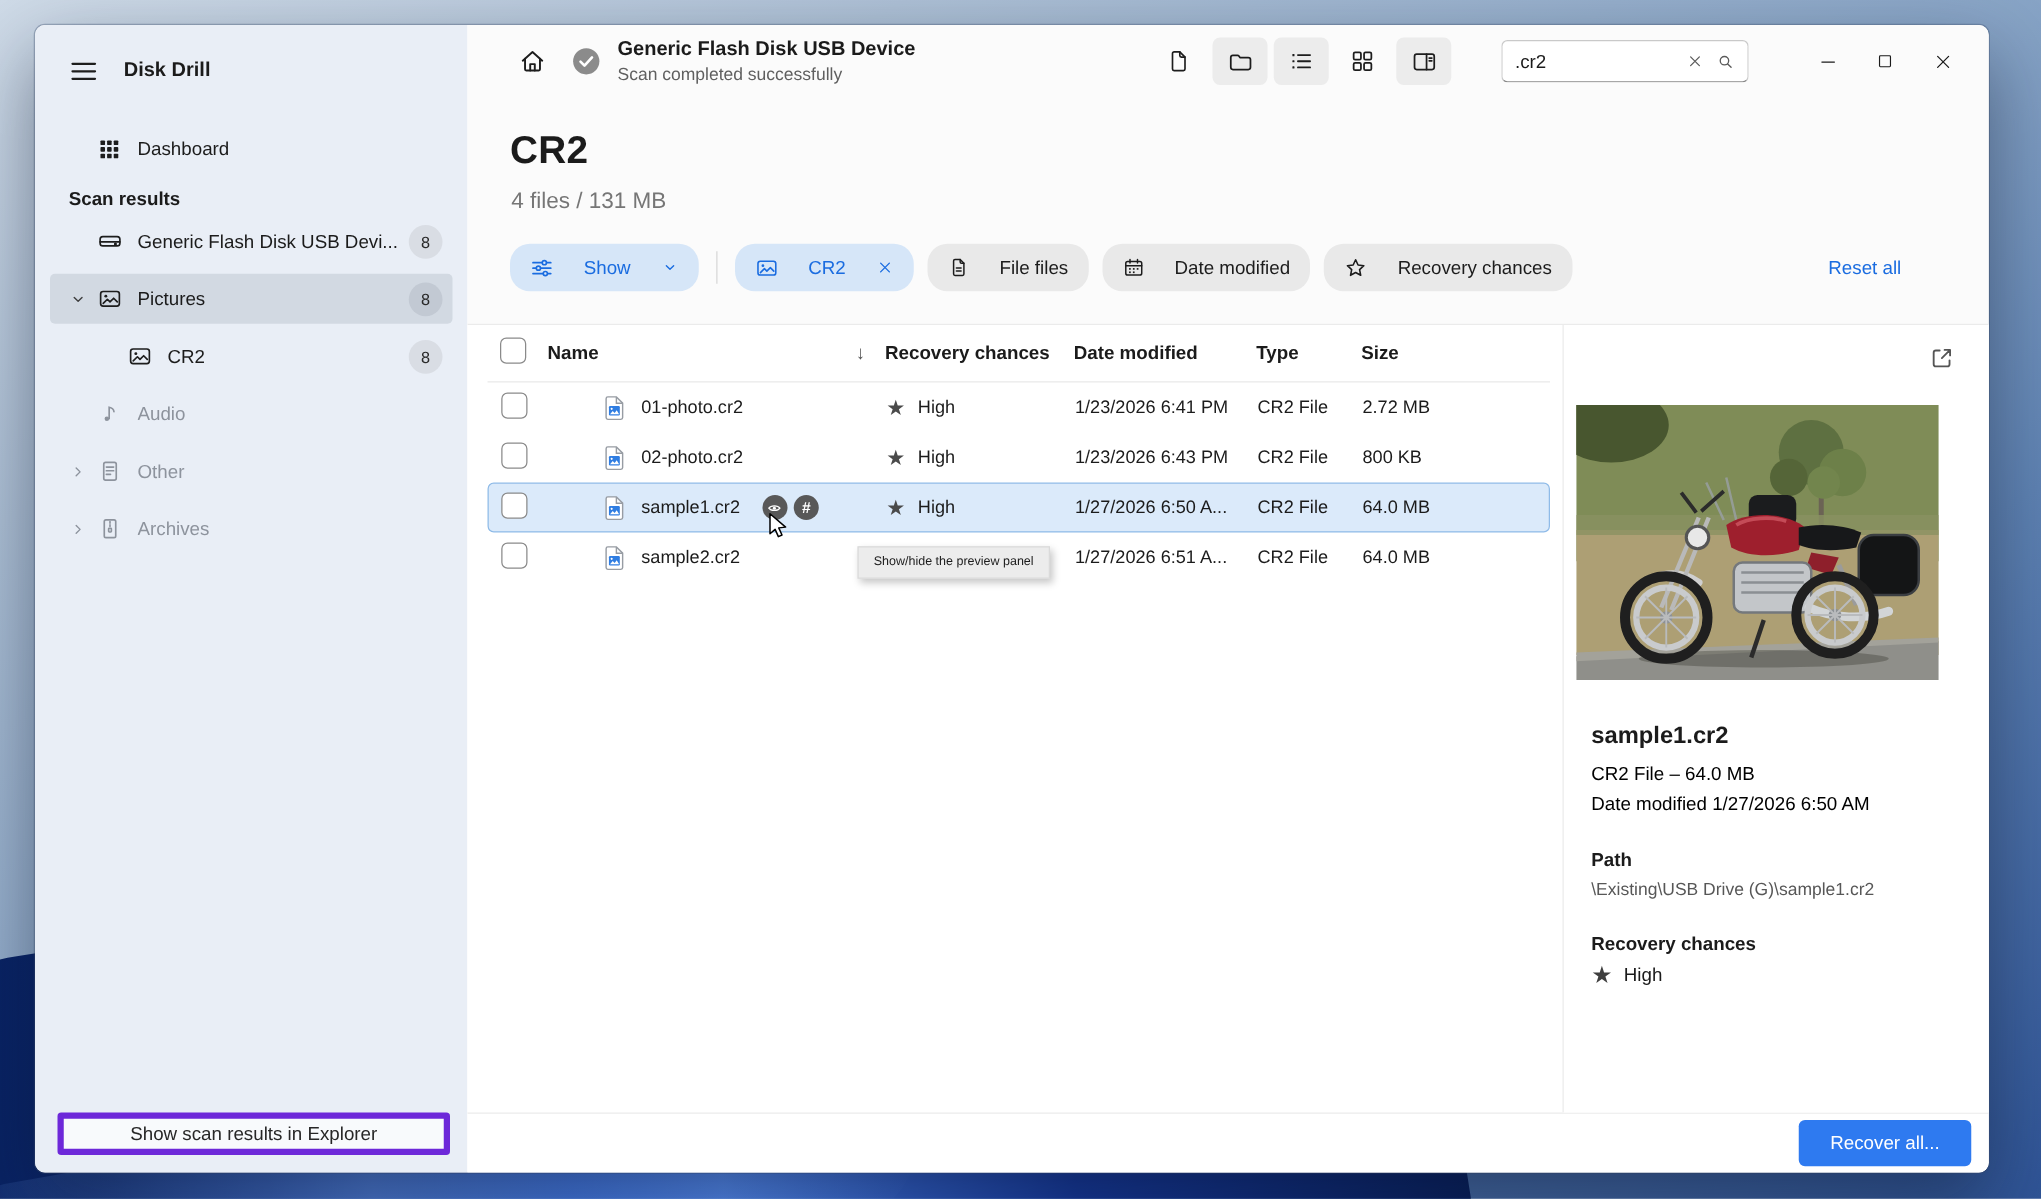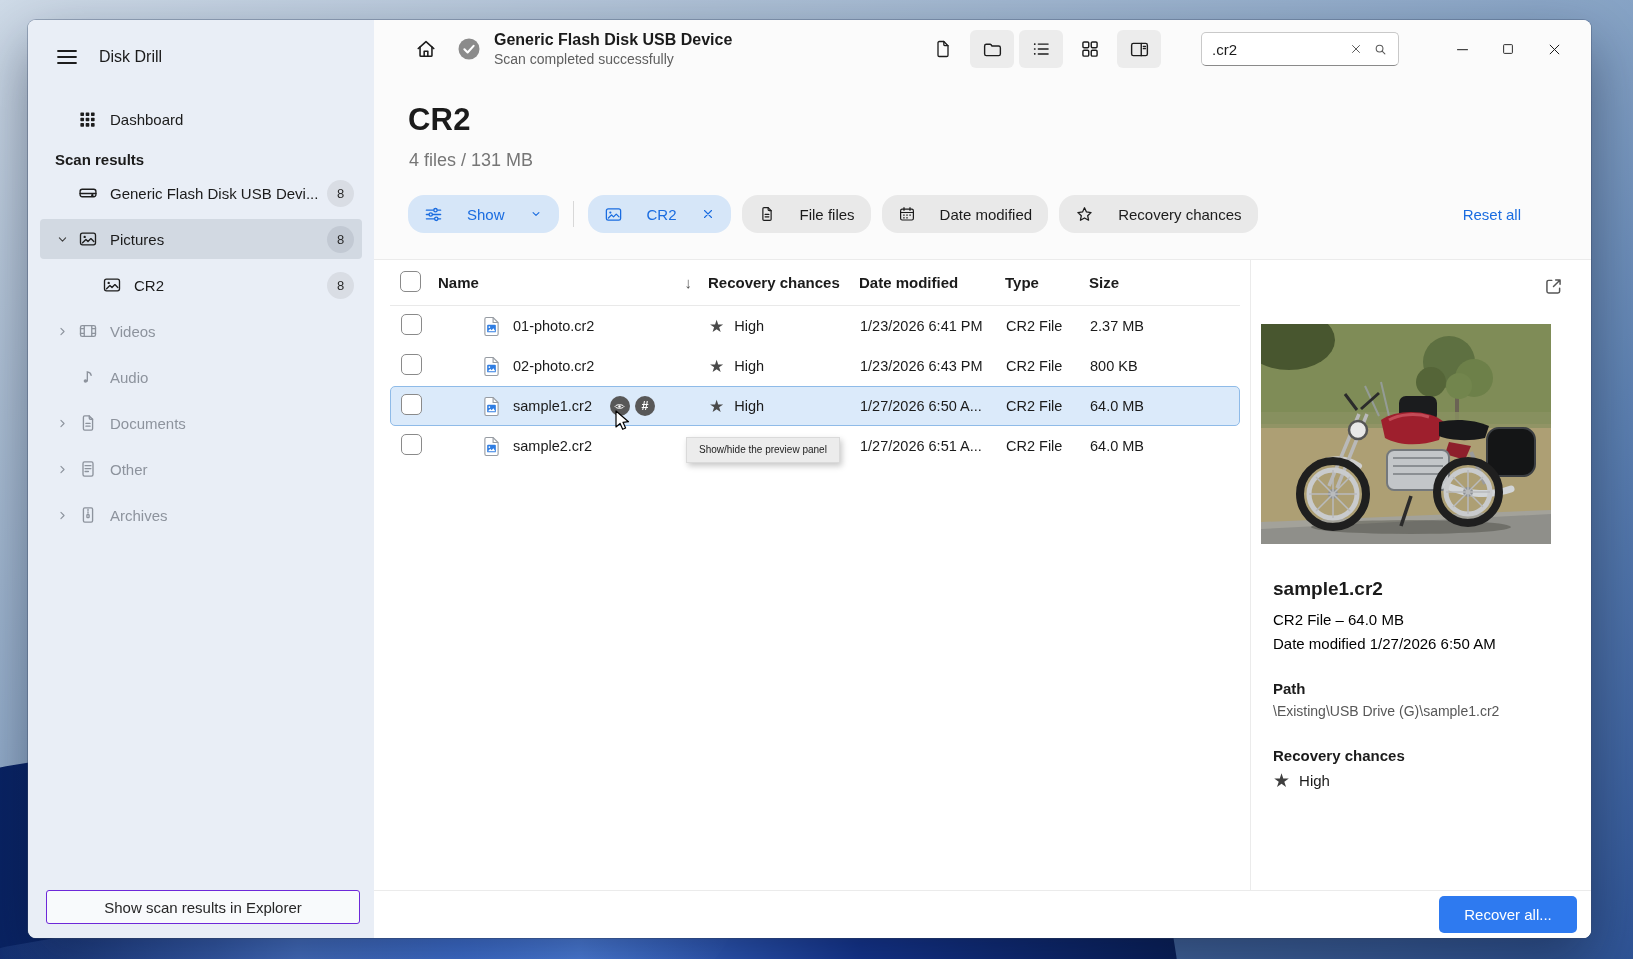--- a/index.html
+++ b/index.html
@@ -12,37 +12,37 @@
 .ribbon2{position:absolute;left:-60px;bottom:-80px;width:800px;height:150px;
   background:linear-gradient(95deg,rgba(90,140,235,.0),rgba(120,170,250,.55) 45%,rgba(40,80,180,.0));
   transform:rotate(-10deg);border-radius:100px}
 
 .window{position:absolute;left:28px;top:20px;width:1563px;height:918px;background:#fff;border-radius:8px;
   display:flex;overflow:hidden;box-shadow:0 24px 60px rgba(8,18,40,.45),0 0 0 1px rgba(70,90,120,.38)}
 
 
 .sidebar{width:346px;flex:none;background:#e9eef6;display:flex;flex-direction:column;padding-top:21px}
 .sb-top{display:flex;align-items:center;gap:20px;padding-left:27px;height:32px;flex:none}
-.sb-title{font-size:16px;font-weight:400}
+.sb-title{font-size:16px;font-weight:700}
 .sb-dash{display:flex;align-items:center;height:40px;margin:26px 12px 0;border-radius:4px;font-size:15px}
 .sb-dash .sb-ic{margin-left:38px}
 .sb-section{margin:12px 0 2px 27px;font-weight:700;font-size:15px}
 .sb-item{display:flex;align-items:center;height:40px;margin:3px 12px;border-radius:4px;font-size:15px}
 .sb-chev{width:17px;margin-left:14px;display:flex;justify-content:center;color:#3f3f3f;flex:none}
 .sb-item.indent2 .sb-chev{width:41px}
 .sb-ic{width:20px;display:flex;color:#1d1d1d;flex:none;margin-left:7px}
 .sb-label{margin-left:12px;flex:1;white-space:nowrap;overflow:hidden}
 .sb-badge{width:27px;height:27px;border-radius:50%;background:#d9dde4;font-size:13px;display:flex;
   align-items:center;justify-content:center;margin-right:8px;color:#2a2a2a;flex:none}
 .sb-item.selected{background:#d2d9e2}
 .sb-item.selected .sb-badge{background:#c2c9d3}
 .sb-item.disabled{color:#8d939d}
 .sb-item.disabled .sb-ic,.sb-item.disabled .sb-chev{color:#8d939d}
 .sb-footer{margin-top:auto;padding:0 14px 14px 18px}
-.sb-footer-btn{display:block;width:100%;height:34px;background:#f8fafc;border:1px solid #6d28d9;border-radius:3px;
+.sb-footer-btn{display:block;width:100%;height:34px;background:#f8fafc;border:5px solid #6d28d9;border-radius:3px;
   font-size:15px;color:#272727;font-family:inherit}
 
 
 .main{flex:1;display:flex;flex-direction:column;background:#fbfbfb;min-width:0}
 .topbar{height:58px;flex:none;display:flex;align-items:center;padding:0 14px 0 34px}
 .icon-btn{display:flex;align-items:center;justify-content:center;border-radius:6px;color:#1d1d1d}
 .home-btn{width:36px;height:36px}
 .scan-status{margin-left:13px;display:flex}
 .dev-titles{margin-left:13px;line-height:1.3}
 .dev-title{font-size:16px;font-weight:700}
@@ -183,60 +183,32 @@
         <svg width="20" height="20" viewBox="0 0 24 24" fill="none" stroke="currentColor" stroke-width="1.6" stroke-linecap="round" stroke-linejoin="round">
             <rect x="3" y="5" width="18" height="14" rx="2.4"></rect>
             <circle cx="8" cy="9.5" r="1.4" fill="currentColor" stroke="none"></circle>
             <path d="M5.5 16.5l4-4 2.5 2.5 3.5-3.5 3.5 3.5"></path>
           </svg>
       </span>
       <span class="sb-label">CR2</span>
       <span class="sb-badge">8</span>
     </div>
 
-    <div class="sb-item disabled">
-      <span class="sb-chev">
-        <svg width="15" height="15" viewBox="0 0 24 24" fill="none" stroke="currentColor" stroke-width="1.8" stroke-linecap="round" stroke-linejoin="round">
-            <path d="M9.5 7l5 5-5 5"></path>
-          </svg>
-      </span>
-      <span class="sb-ic">
-        <svg width="20" height="20" viewBox="0 0 24 24" fill="none" stroke="currentColor" stroke-width="1.6" stroke-linecap="round">
-            <rect x="3" y="5.5" width="18" height="13" rx="2"></rect>
-            <path d="M7.5 5.5v13M16.5 5.5v13M3 9.2h4.5M3 14.8h4.5M16.5 9.2H21M16.5 14.8H21"></path>
-          </svg>
-      </span>
-      <span class="sb-label">Videos</span>
-    </div>
 
     <div class="sb-item disabled">
       <span class="sb-chev"></span>
       <span class="sb-ic">
         <svg width="20" height="20" viewBox="0 0 24 24" fill="none" stroke="currentColor" stroke-width="1.6" stroke-linecap="round">
             <circle cx="9" cy="16.8" r="2.2" fill="currentColor" stroke="none"></circle>
             <path d="M11.2 16.8V5.8c2.8.5 4.3 1.8 4.6 4.2"></path>
           </svg>
       </span>
       <span class="sb-label">Audio</span>
     </div>
 
-    <div class="sb-item disabled">
-      <span class="sb-chev">
-        <svg width="15" height="15" viewBox="0 0 24 24" fill="none" stroke="currentColor" stroke-width="1.8" stroke-linecap="round" stroke-linejoin="round">
-            <path d="M9.5 7l5 5-5 5"></path>
-          </svg>
-      </span>
-      <span class="sb-ic">
-        <svg width="20" height="20" viewBox="0 0 24 24" fill="none" stroke="currentColor" stroke-width="1.6" stroke-linecap="round" stroke-linejoin="round">
-            <path d="M13.5 3.5H8A1.5 1.5 0 0 0 6.5 5v14A1.5 1.5 0 0 0 8 20.5h8a1.5 1.5 0 0 0 1.5-1.5V7.5z"></path>
-            <path d="M13.5 3.5v2.5A1.5 1.5 0 0 0 15 7.5h2.5M9.5 12.5h5M9.5 15.8h5"></path>
-          </svg>
-      </span>
-      <span class="sb-label">Documents</span>
-    </div>
 
     <div class="sb-item disabled">
       <span class="sb-chev">
         <svg width="15" height="15" viewBox="0 0 24 24" fill="none" stroke="currentColor" stroke-width="1.8" stroke-linecap="round" stroke-linejoin="round">
             <path d="M9.5 7l5 5-5 5"></path>
           </svg>
       </span>
       <span class="sb-ic">
         <svg width="20" height="20" viewBox="0 0 24 24" fill="none" stroke="currentColor" stroke-width="1.6" stroke-linecap="round">
             <rect x="6" y="3.5" width="12" height="17" rx="1.8"></rect>
@@ -458,21 +430,21 @@
                 </svg>
             </span>
             <span class="fname">01-photo.cr2</span>
           </span>
           <span class="cell-rec">
               <span class="star-g">★</span>
               <span>High</span>
             </span>
           <span>1/23/2026 6:41 PM</span>
           <span>CR2 File</span>
-          <span>2.37 MB</span>
+          <span>2.72 MB</span>
         </div>
 
         <div class="trow">
           <span><span class="checkbox"></span></span>
           <span class="cell-name">
             <span class="file-ic">
               <svg width="17" height="21" viewBox="0 0 18 22">
                   <path d="M3.5 1.5h7.2L16 6.8V19a1.5 1.5 0 0 1-1.5 1.5h-11A1.5 1.5 0 0 1 2 19V3a1.5 1.5 0 0 1 1.5-1.5z" fill="#fff" stroke="#979ca3" stroke-width="1.2"></path>
                   <path d="M10.7 1.5v5.3H16" fill="none" stroke="#979ca3" stroke-width="1.2"></path>
                   <rect x="4.4" y="9.2" width="9.2" height="8" rx="1" fill="#2f7de2"></rect>

